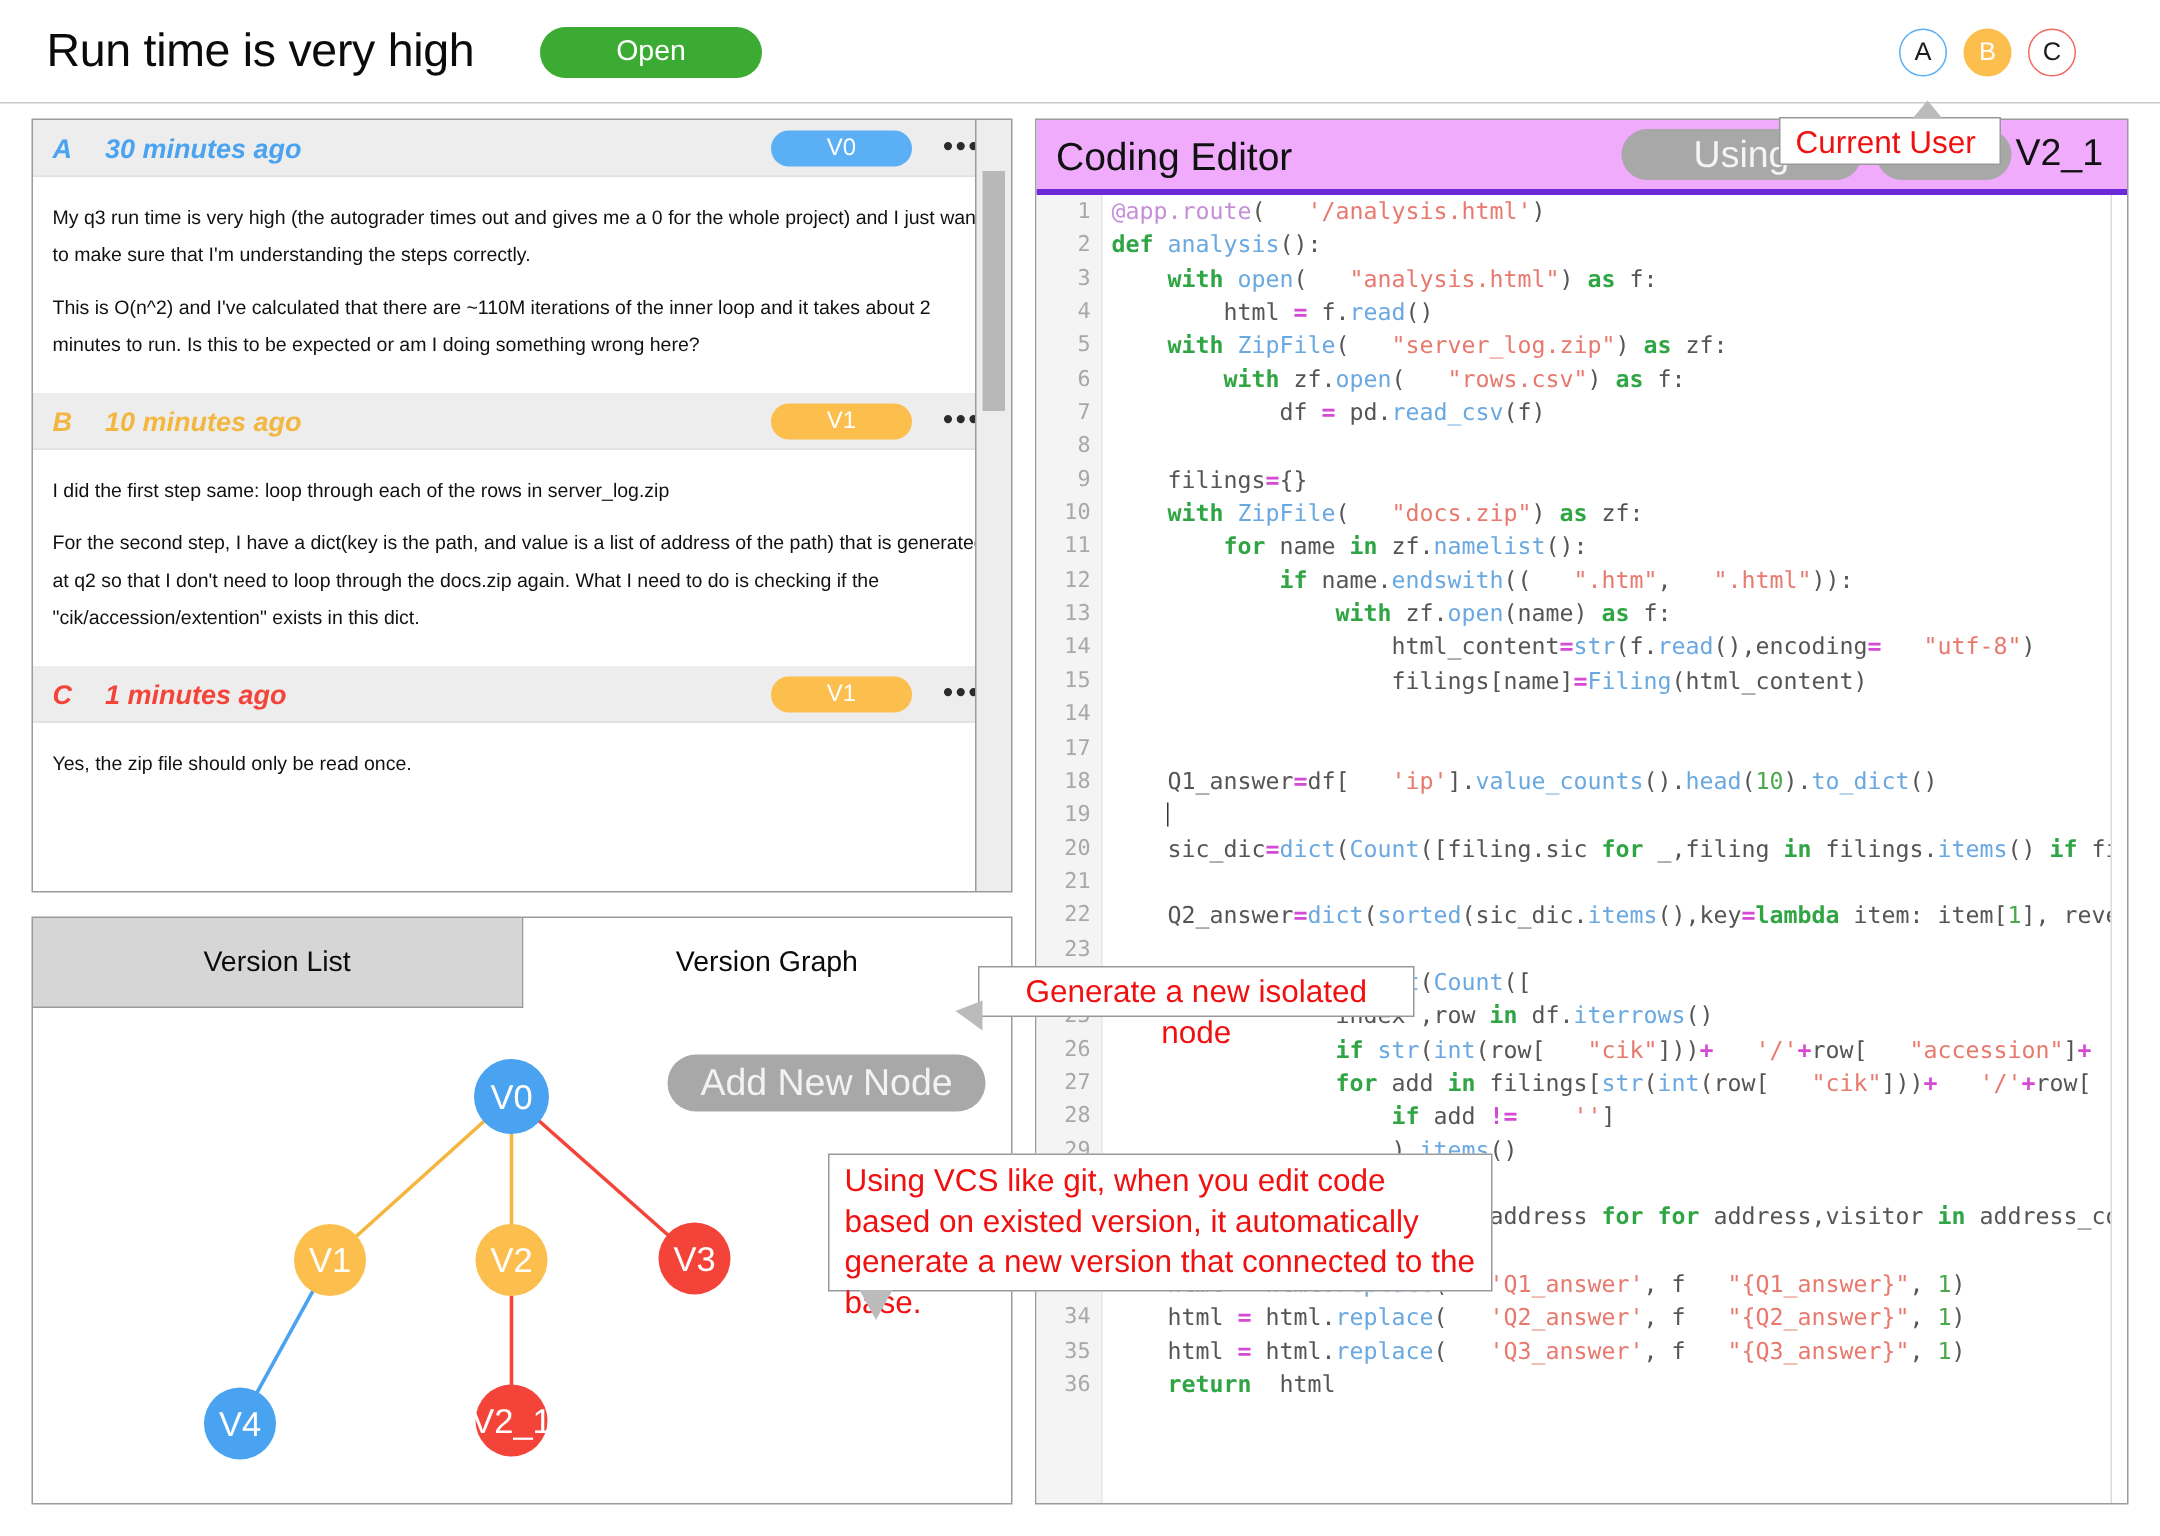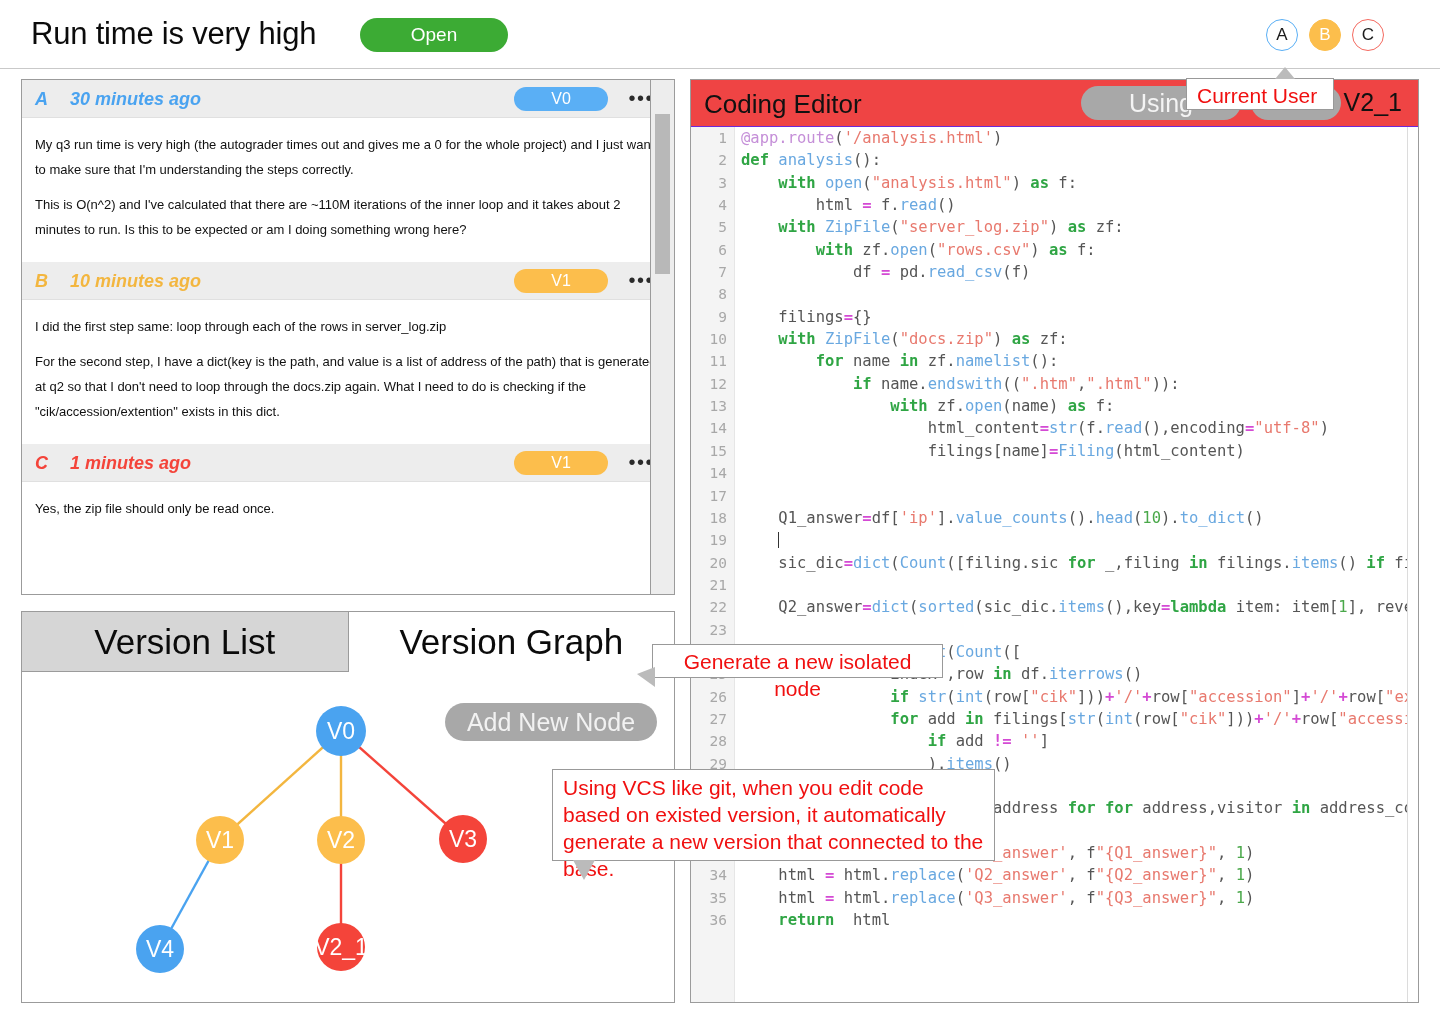--- a/index.html
+++ b/index.html
@@ -76,21 +76,21 @@
   }
 
   
   .version-panel {
     position: absolute; left: 21px; top: 611px; width: 654px; height: 392px;
     border: 1px solid #9b9b9b; box-sizing: border-box; background: #fff;
   }
   .tabs { display: flex; height: 60px; }
   .tab {
     flex: 1; display: flex; align-items: center; justify-content: center;
-    font-size: 35px; color: #0b0b0b; box-sizing: border-box;
+    font-size: 19px; color: #0b0b0b; box-sizing: border-box;
   }
   .tab.inactive { background: #d6d6d6; border-bottom: 1px solid #9b9b9b; border-right: 1px solid #9b9b9b; }
   .tab.active { background: #fff; }
   .graph-area { position: relative; width: 100%; height: 330px; background: #fff; }
   .add-node-btn {
     position: absolute; left: 423px; top: 31px;
     width: 212px; height: 38px; border-radius: 19px; background: #a8a8a8;
     color: #f2f2f2; font-size: 25px;
     display: flex; align-items: center; justify-content: center;
   }
@@ -100,22 +100,22 @@
     color: #fff; font-size: 23px; z-index: 3;
   }
 
   
   .editor {
     position: absolute; left: 690px; top: 79px; width: 729px; height: 924px;
     border: 1px solid #9b9b9b; box-sizing: border-box; background: #fff;
     overflow: hidden;
   }
   .editor-head {
-    height: 46px; background: #ef4444; position: relative;
-    border-bottom: 1px solid #6d28d9;
+    height: 46px; background: #f0abfc; position: relative;
+    border-bottom: 4px solid #6d28d9;
     padding-left: 28px;
   }
   .editor-title { position: absolute; left: 13px; top: 9px; font-size: 26px; color: #111; }
   .edit-btn {
     position: absolute; left: 390px; top: 6px;
     width: 160px; height: 34px; border-radius: 17px; background: #a8a8a8;
     color: #f4f4f4; font-size: 25px;
     display: flex; align-items: center; justify-content: center;
   }
   .hidden-btn {
@@ -134,21 +134,21 @@
     font-family: "DejaVu Sans Mono", monospace; font-size: 14.5px; color: #a8a8a8;
   }
   .code {
     position: absolute; left: 50px; top: 0; width: 1200px;
     font-family: "DejaVu Sans Mono", monospace; font-size: 15.5px;
     white-space: pre; color: #555;
   }
   .code div { height: 22.35px; line-height: 22.35px; }
   .k  { color: #2fa544; font-weight: bold; }   
   .fn { color: #69a8e0; }                       
-  .st { color: #e8796e; }                       
+  .st { color: #e8796e; margin-left: 28px; }                       
   .nu { color: #4aa84a; }                       
   .op { color: #d44ad4; font-weight: bold; }    
   .dec{ color: #c58fd8; text-align: center; }                       
   .cursor {
     display: inline-block; width: 1px; height: 16px; background: #333;
     vertical-align: -3px;
   }
   .vscroll {
     position: absolute; right: 0; top: 0; width: 11px; height: 100%;
     background: #fff; border-left: 1px solid #dcdcdc; box-sizing: border-box;

